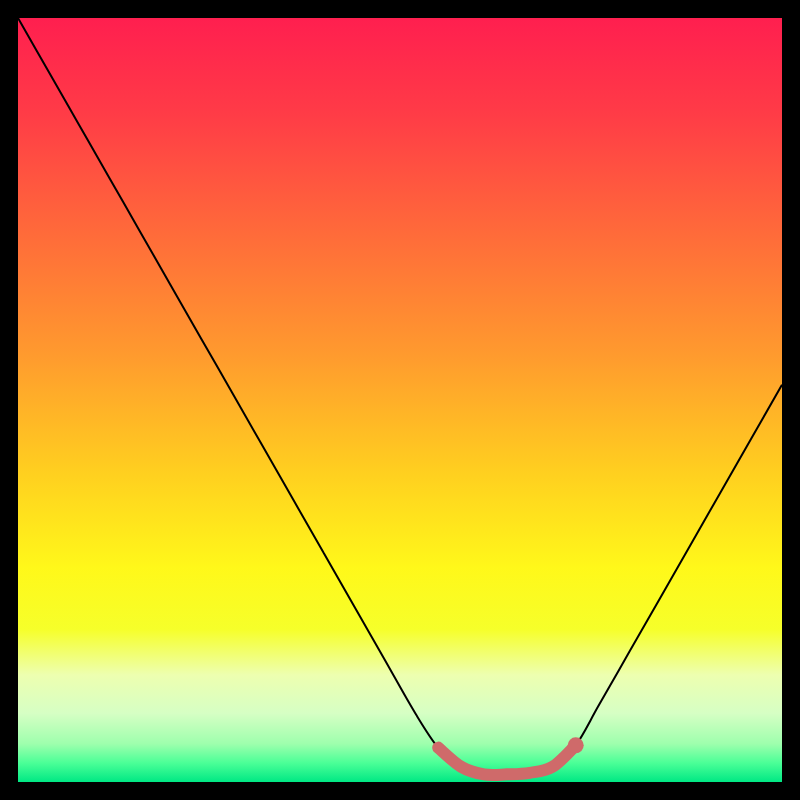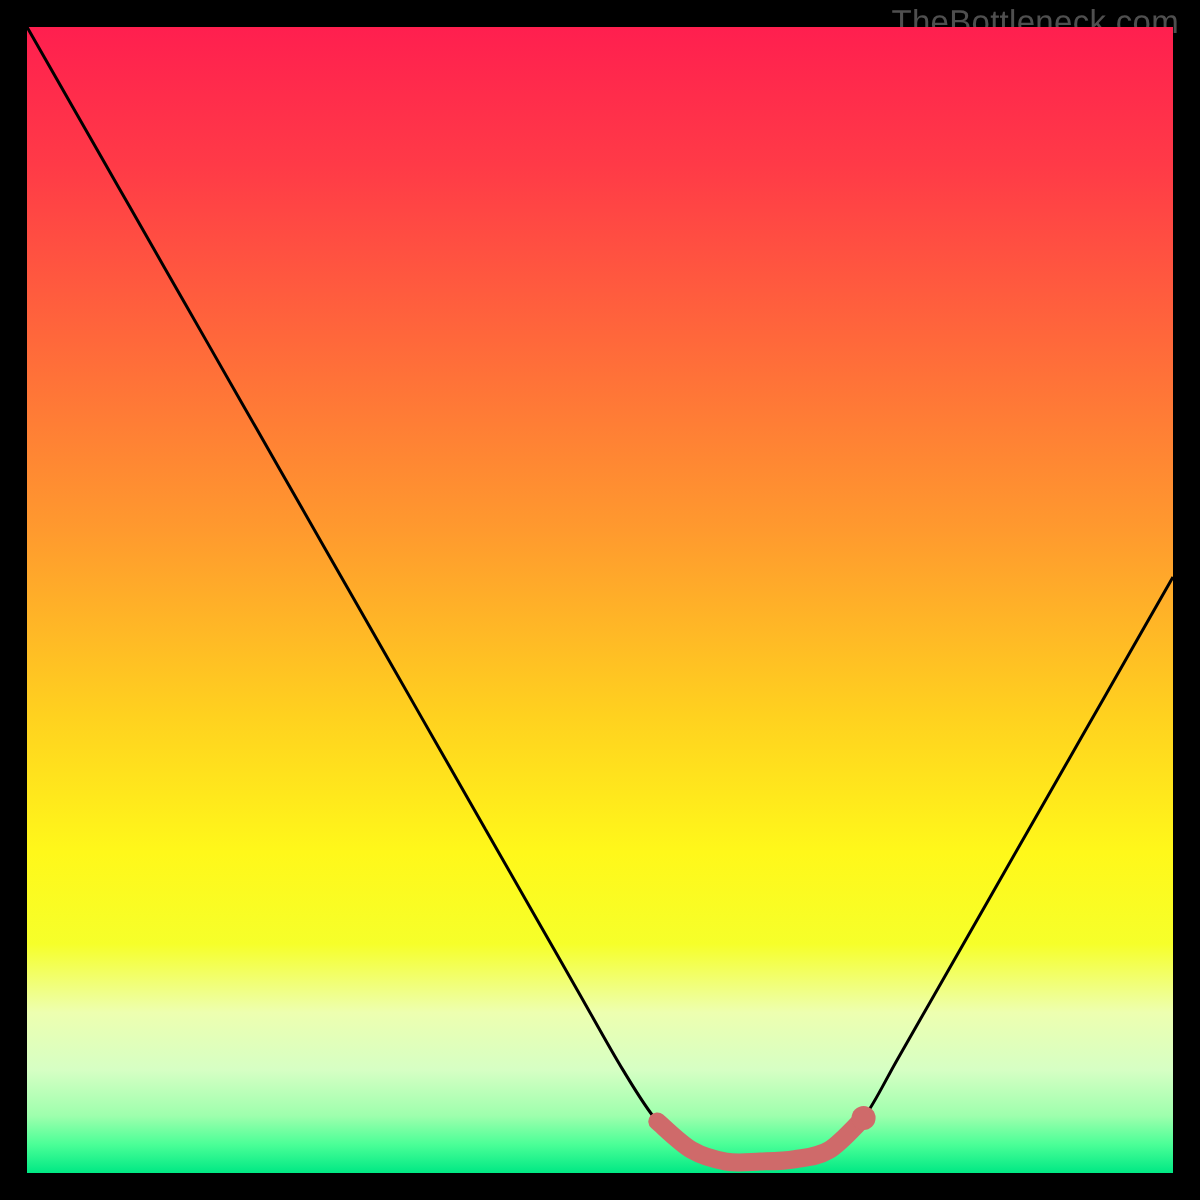--- a/index.html
+++ b/index.html
@@ -35,21 +35,20 @@
     font-size: 22px;
     font-weight: 400;
     letter-spacing: 0.2px;
   }
   svg { display: block; }
 </style>
 </head>
 <body>
 
 <div class="frame">
-  <div class="watermark">TheBottleneck.com</div>
 
   <div class="plot">
     <svg id="chart-svg" width="764" height="764" viewBox="0 0 764 764">
       <defs>
         <linearGradient id="bg-grad" x1="0" y1="0" x2="0" y2="1">
             <stop offset="0%" stop-color="#ff1f4f"></stop>
             <stop offset="12%" stop-color="#ff3a47"></stop>
             <stop offset="28.000000000000004%" stop-color="#ff6a3a"></stop>
             <stop offset="44%" stop-color="#ff9a2e"></stop>
             <stop offset="60%" stop-color="#ffd11f"></stop>

